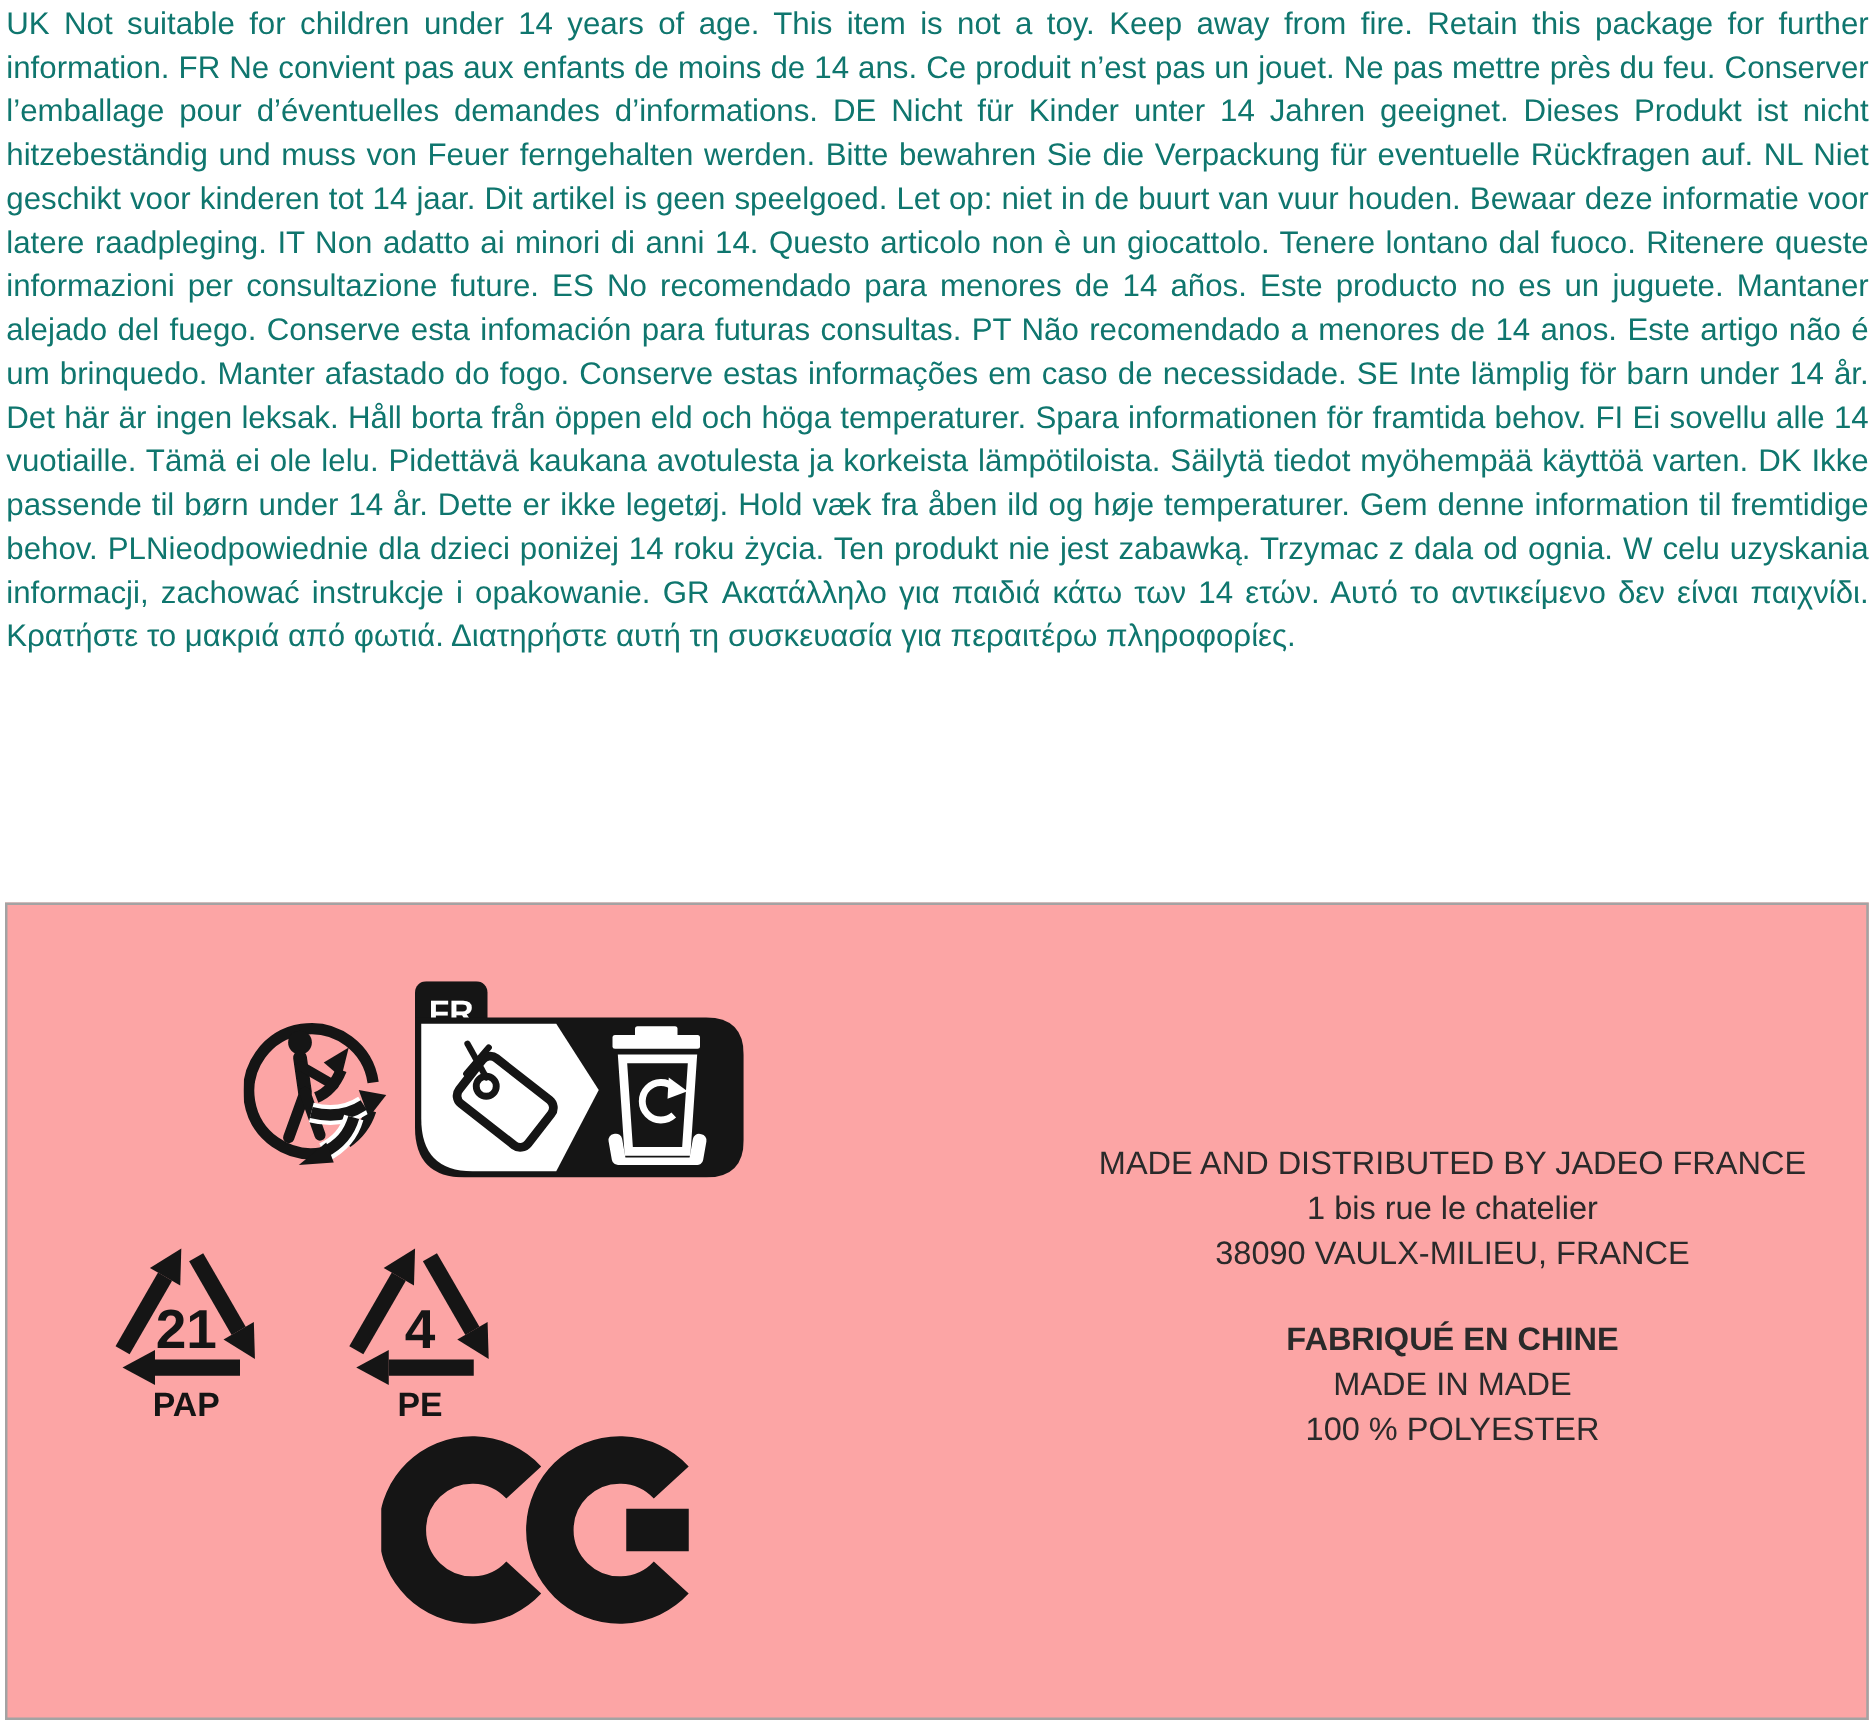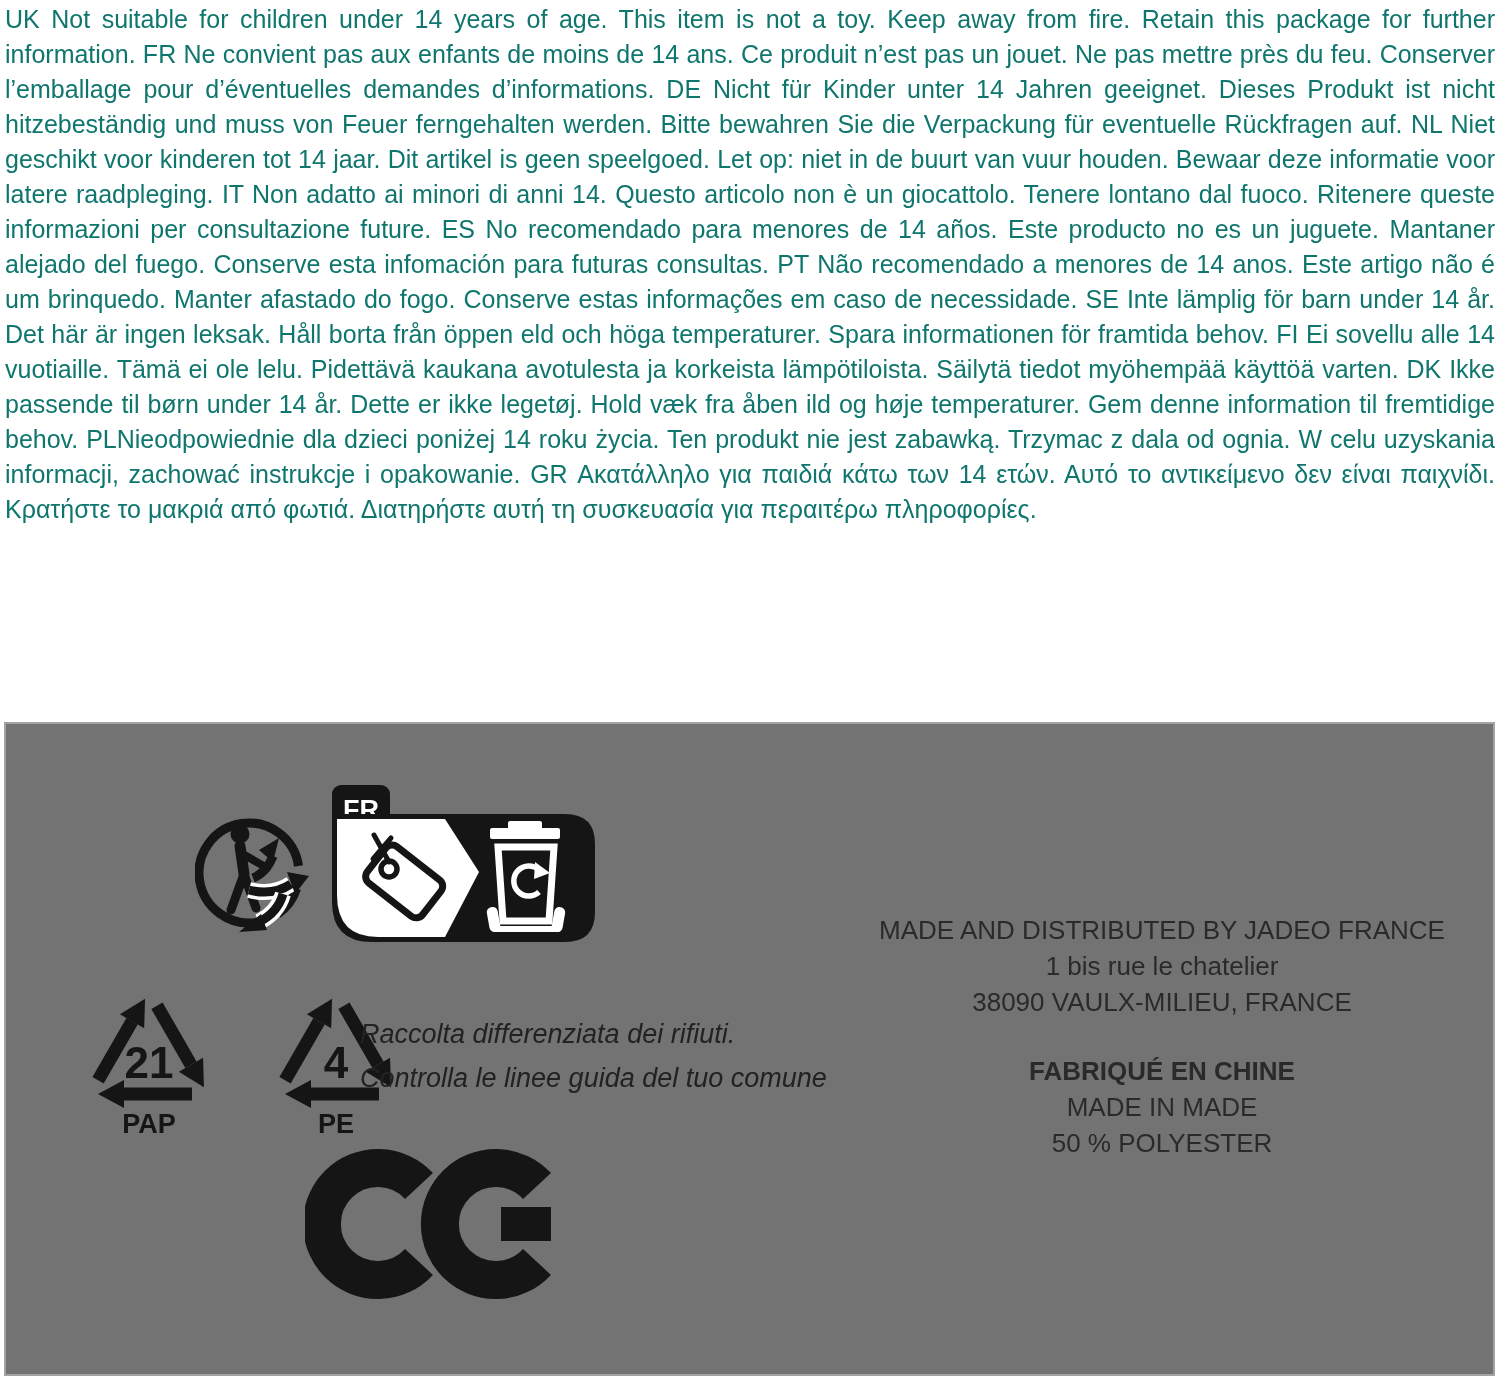--- a/index.html
+++ b/index.html
@@ -15,21 +15,21 @@
     position:absolute;left:5px;top:2px;width:1490px;
     margin:0;
     font-size:25px;line-height:35px;
     text-align:justify;
     color:#0f766e;
   }
   .info-box{
     position:absolute;left:4px;top:722px;width:1491px;height:654px;
     border:2px solid #a3a3a3;
     box-sizing:border-box;
-    background:#737373;
+    background:#fca5a5;
   }
   .abs{position:absolute;}
   .it-note{
     left:354px;top:288px;
     font-style:italic;
     font-size:27px;line-height:44px;
     color:#222;
     white-space:nowrap;
   }
   .address{
@@ -127,41 +127,37 @@
       <g id="pe-side">
         <path d="M130,109 H62" stroke="#151515" stroke-width="13" fill="none"></path>
         <polygon points="62,95 62,123 36,109" fill="#151515"></polygon>
       </g>
       <use href="#pe-side" transform="rotate(120 87 75)"></use>
       <use href="#pe-side" transform="rotate(240 87 75)"></use>
       <text x="87" y="93" font-size="44" font-weight="bold" text-anchor="middle" fill="#151515">4</text>
       <text x="87" y="148" font-size="27" font-weight="bold" text-anchor="middle" fill="#151515">PE</text>
     </svg>
 
-    <div class="abs it-note">
-      <div>Raccolta differenziata dei rifiuti.</div>
-      <div>Controlla le linee guida del tuo comune</div>
-    </div>
 
     <svg class="abs" style="left:299px;top:420px" width="250" height="160" viewBox="0 0 250 160" aria-hidden="true">
       <g fill="none" stroke="#151515">
         <path d="M114,42 A56,56 0 1 0 114,118" stroke-width="38"></path>
         <path d="M232,42 A56,56 0 1 0 232,118" stroke-width="38"></path>
         <path d="M196,80 H246" stroke-width="34"></path>
       </g>
     </svg>
 
     <div class="abs address">
       <p class="manufacturer">
         <br>
         <span>MADE AND DISTRIBUTED BY JADEO FRANCE</span><br>
         <span>1 bis rue le chatelier</span><br>
         <span>38090 VAULX-MILIEU, FRANCE</span>
       </p>
       <p class="origin">
         <span class="bold">FABRIQUÉ EN CHINE</span><br>
         <span>MADE IN MADE</span><br>
-        <span>50 % POLYESTER</span><br>
+        <span>100 % POLYESTER</span><br>
       </p>
     </div>
 
   </div>
 </div>
 
 </body></html>

